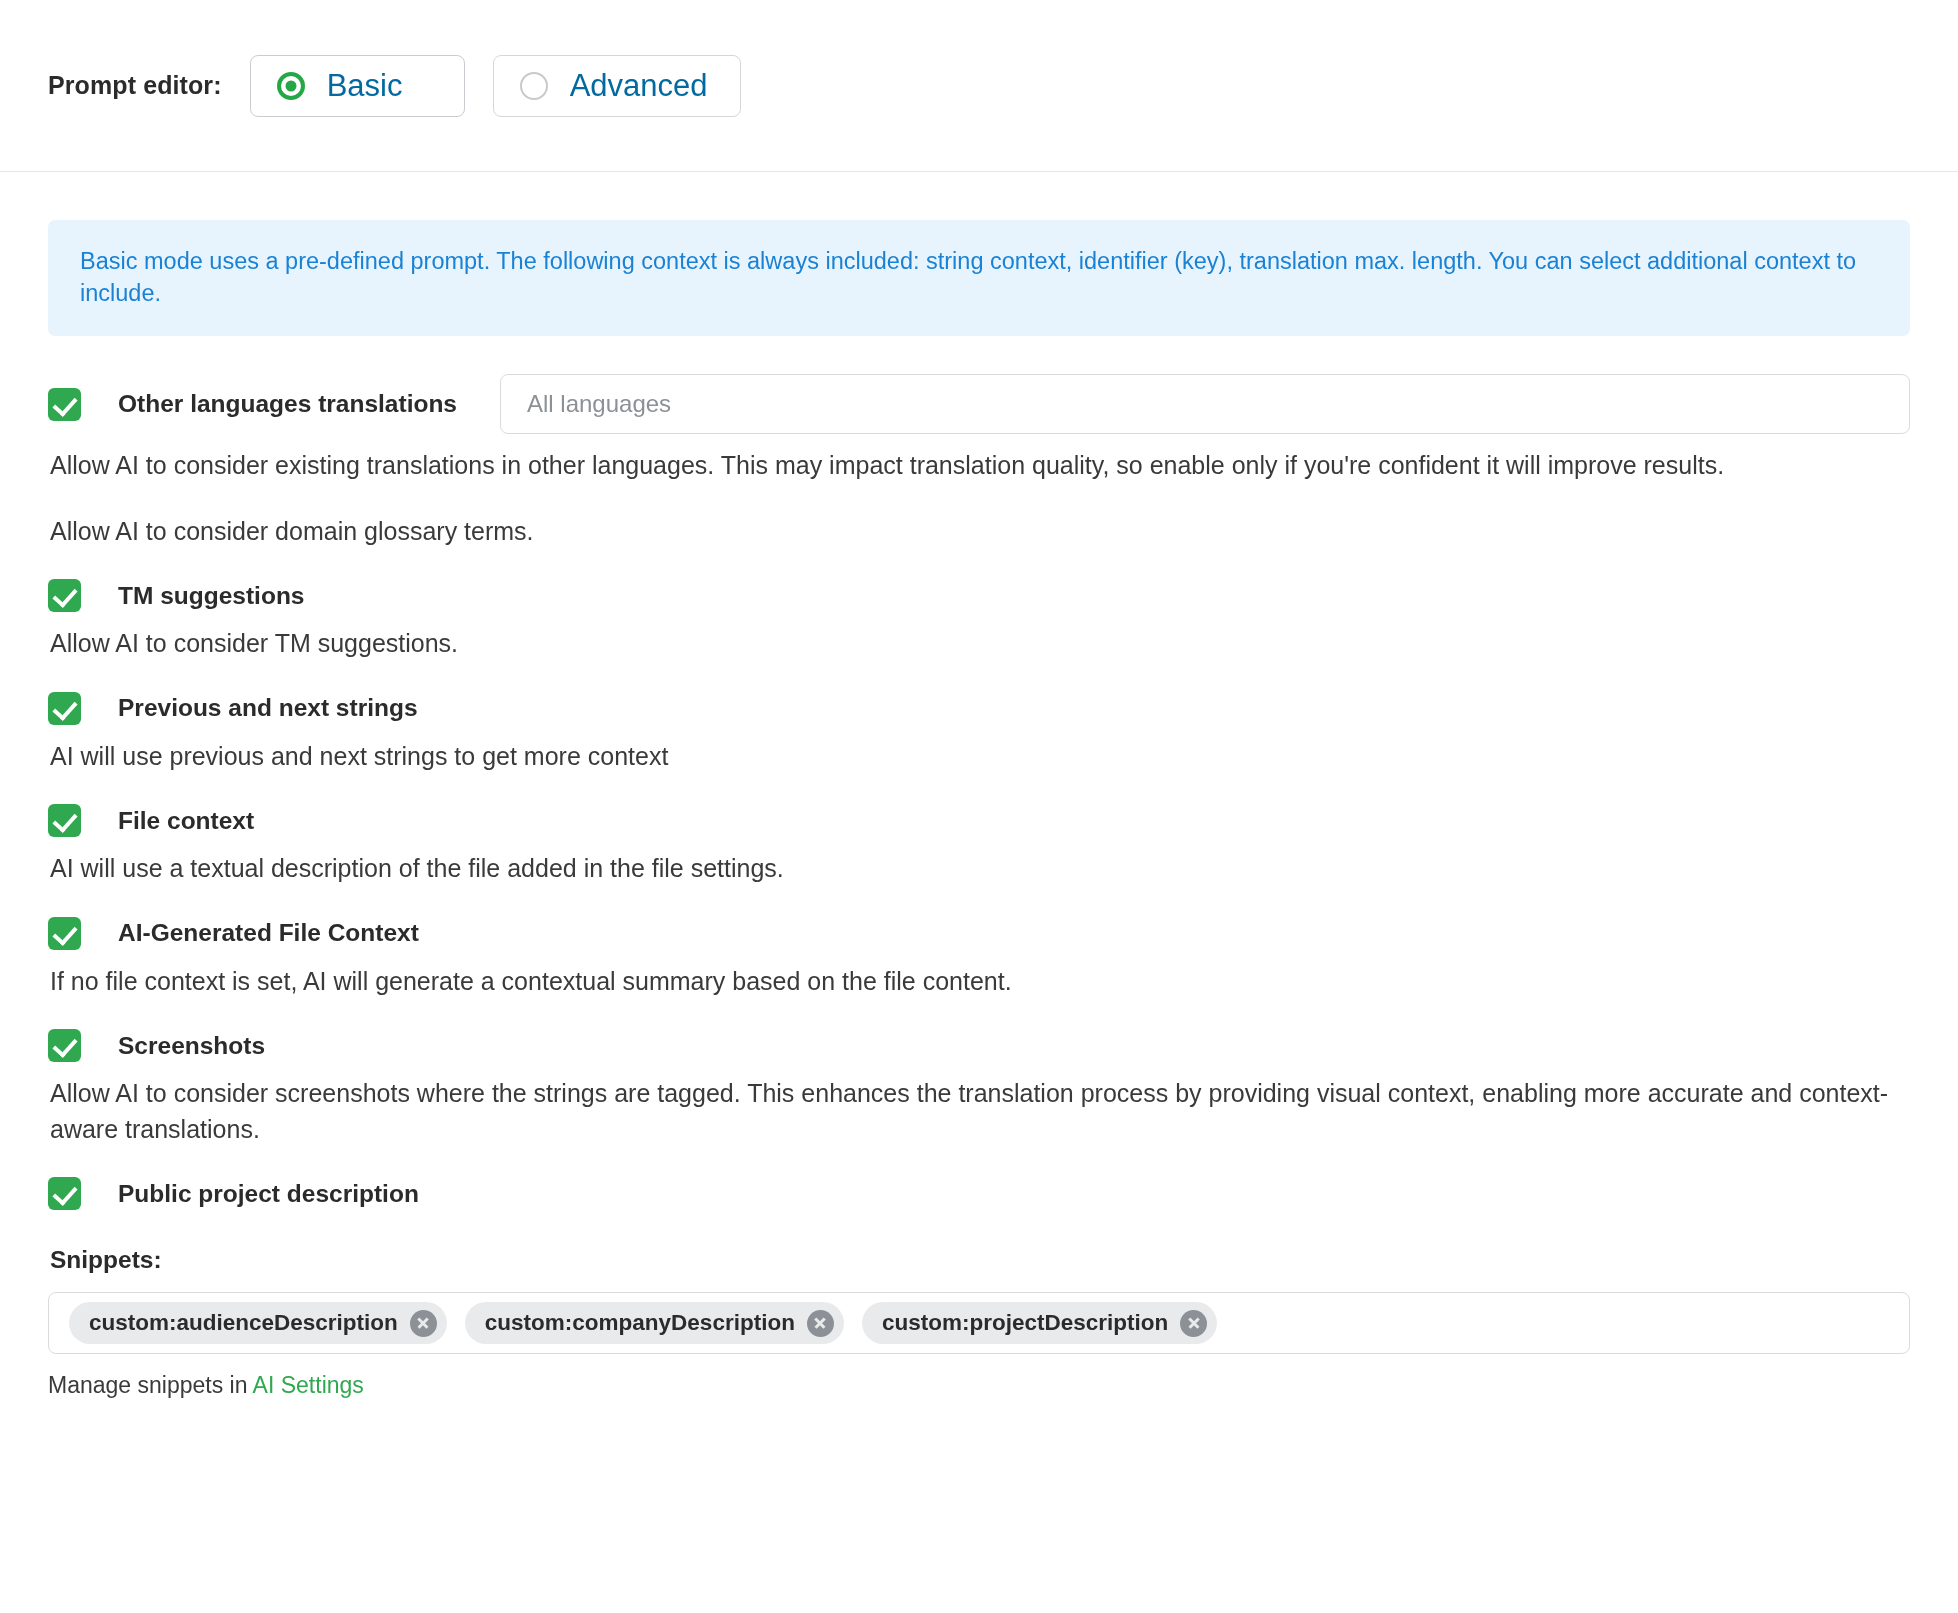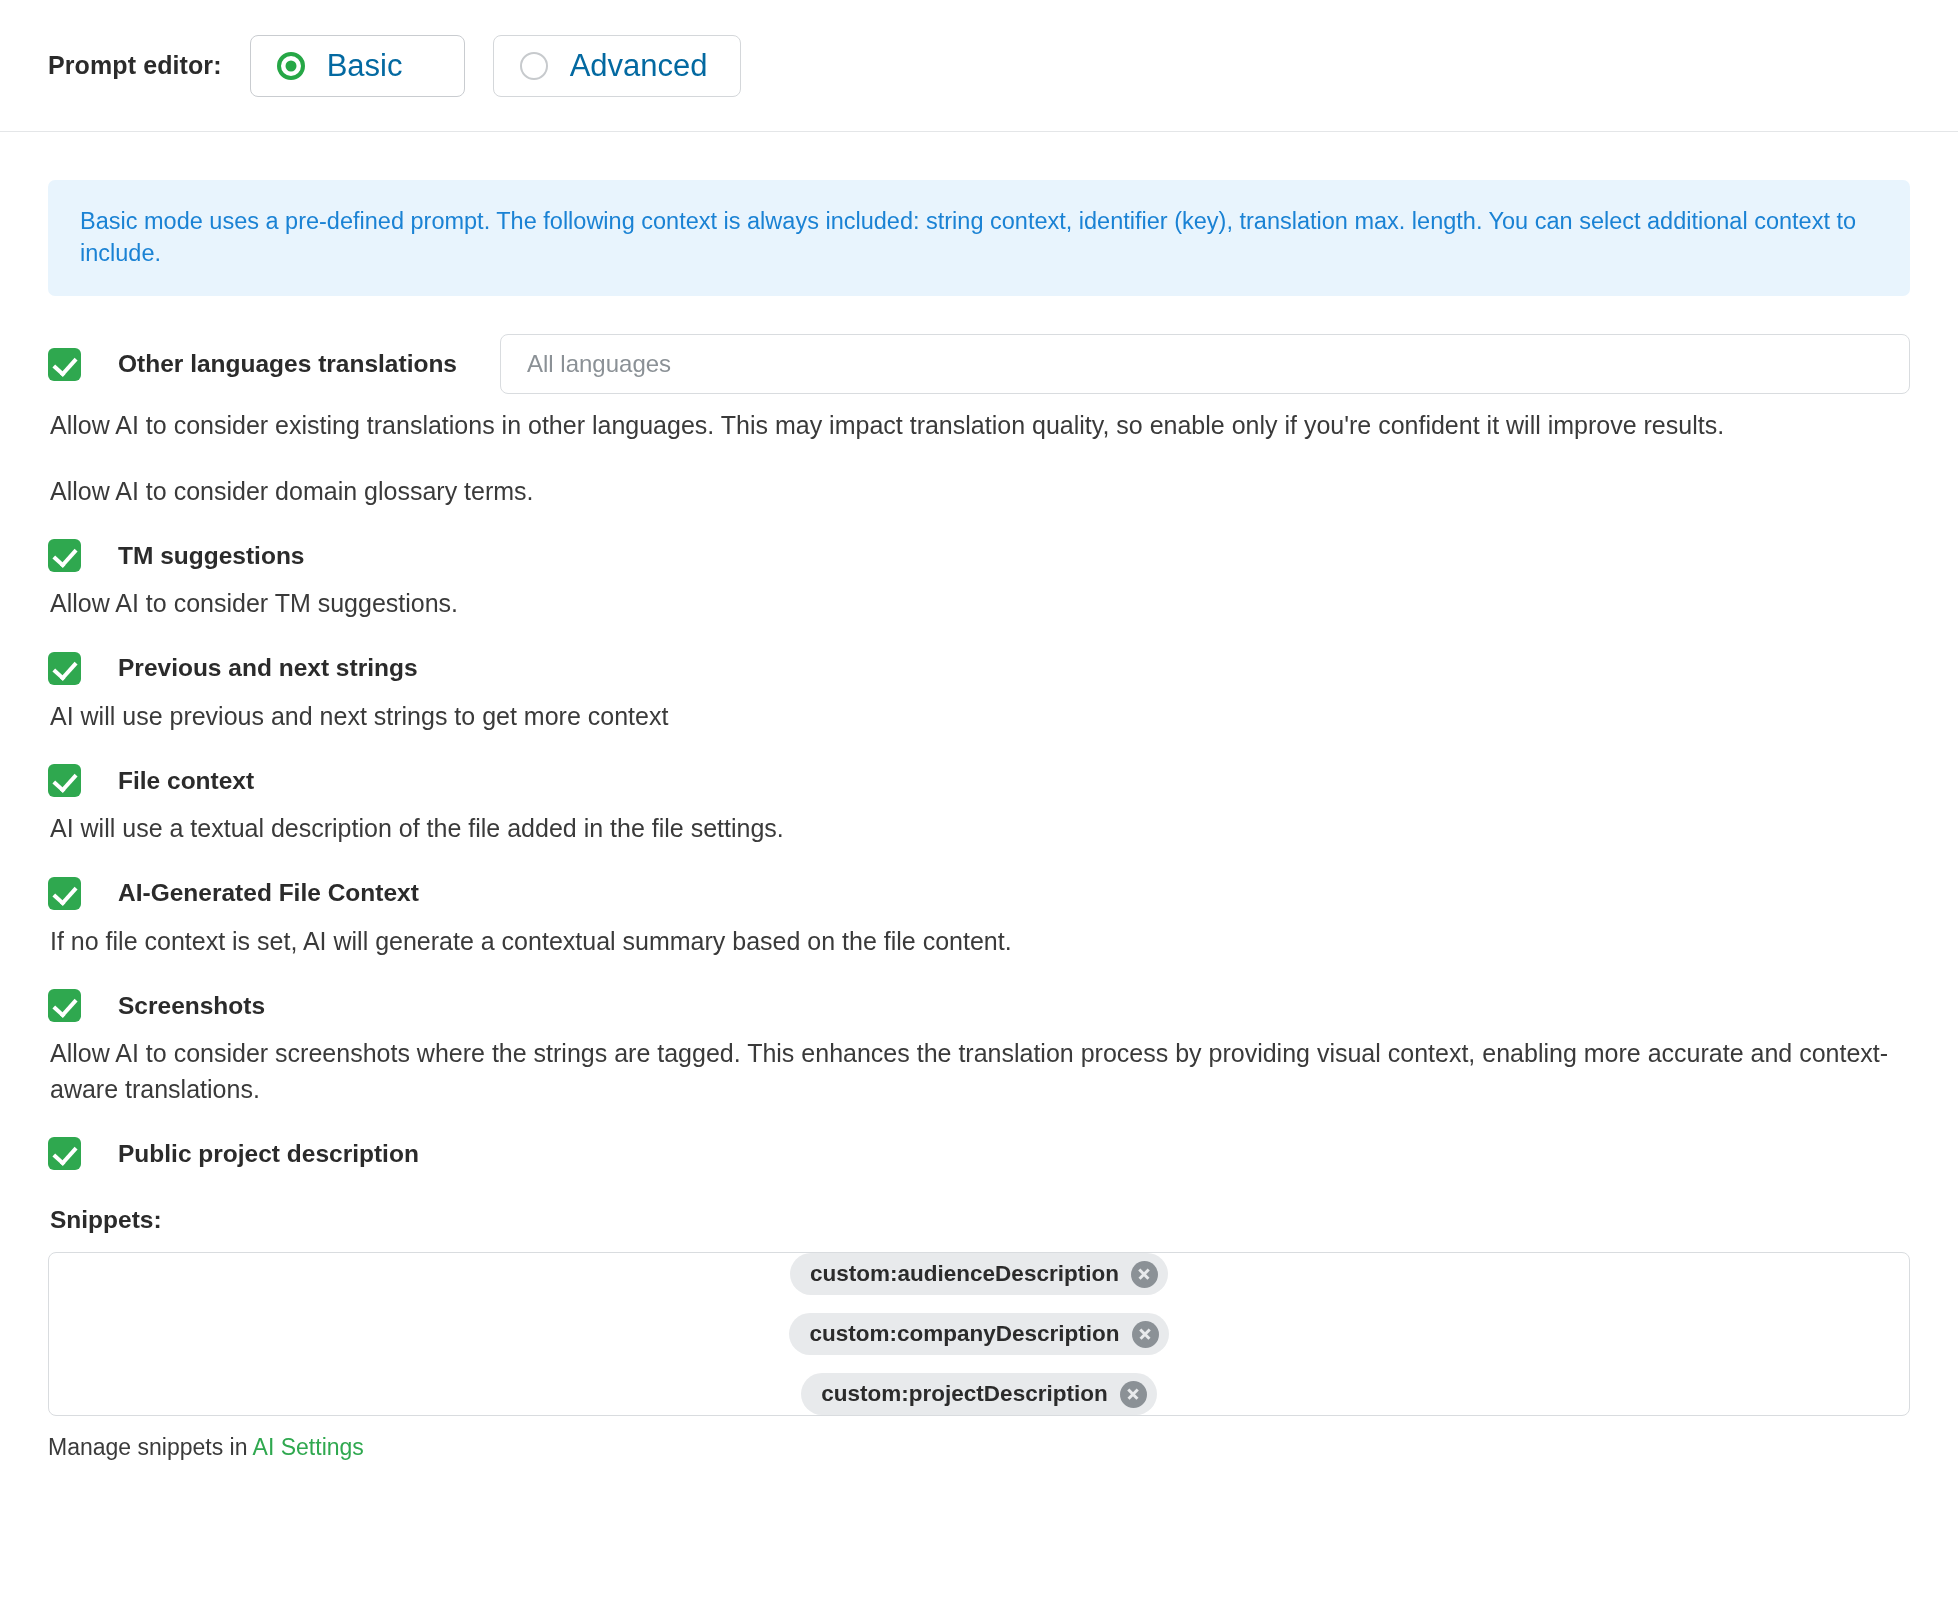--- a/index.html
+++ b/index.html
@@ -13,21 +13,21 @@
   body {
     width: 1958px;
     height: 1613px;
     position: relative;
     overflow: hidden;
     font-size: 23px;
   }
 
   
   .topbar {
-    height: 132px;
+    height: 172px;
     border-bottom: 1px solid #e4e6e8;
     display: flex;
     align-items: center;
     padding-left: 48px;
   }
   .topbar-label {
     font-size: 25px;
     font-weight: bold;
     color: #2b2b2b;
     margin-right: 28px;
@@ -149,21 +149,20 @@
   }
   .snippets-field {
     border: 1px solid #d9dcdf;
     border-radius: 8px;
     background: #fff;
     min-height: 62px;
     display: flex;
     align-items: center;
     padding: 0 20px;
     gap: 18px;
-    flex-direction: column;
   }
   .chip {
     background: #e8eaec;
     border-radius: 22px;
     height: 42px;
     display: flex;
     align-items: center;
     padding: 0 10px 0 20px;
     font-size: 22.5px;
     color: #2b2b2b;

